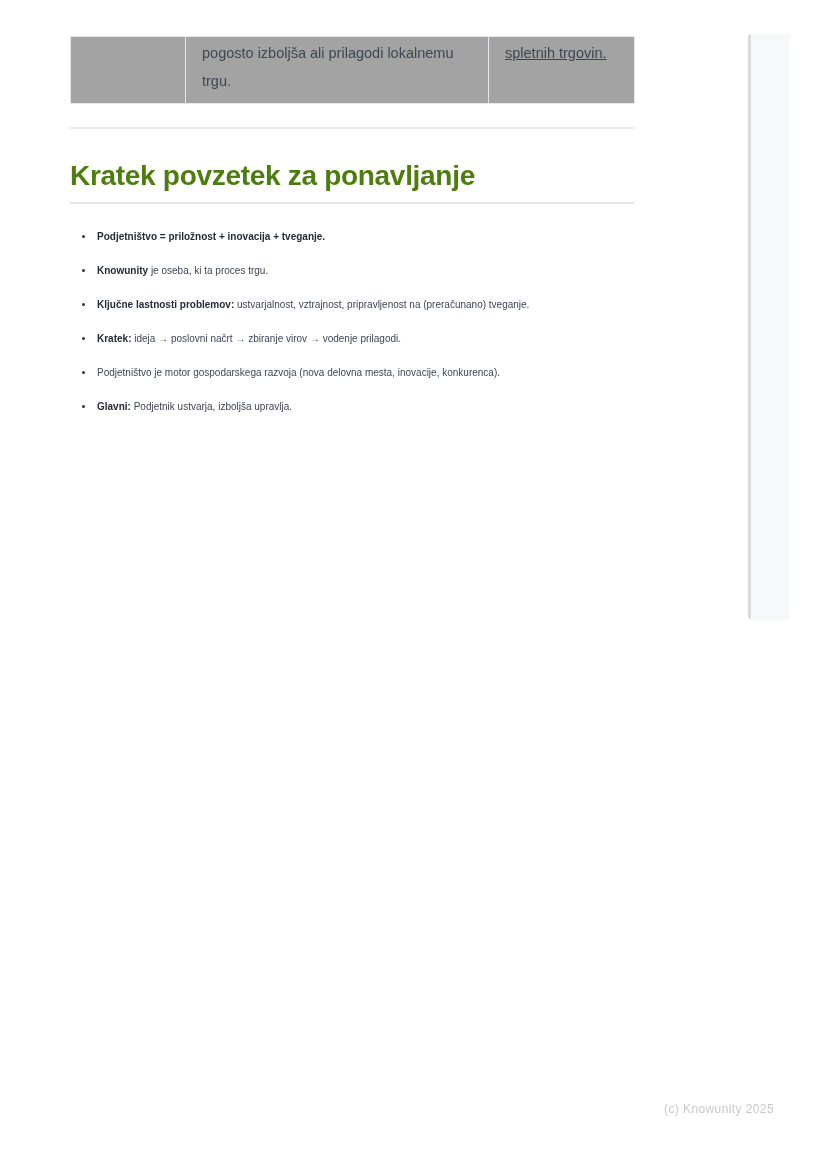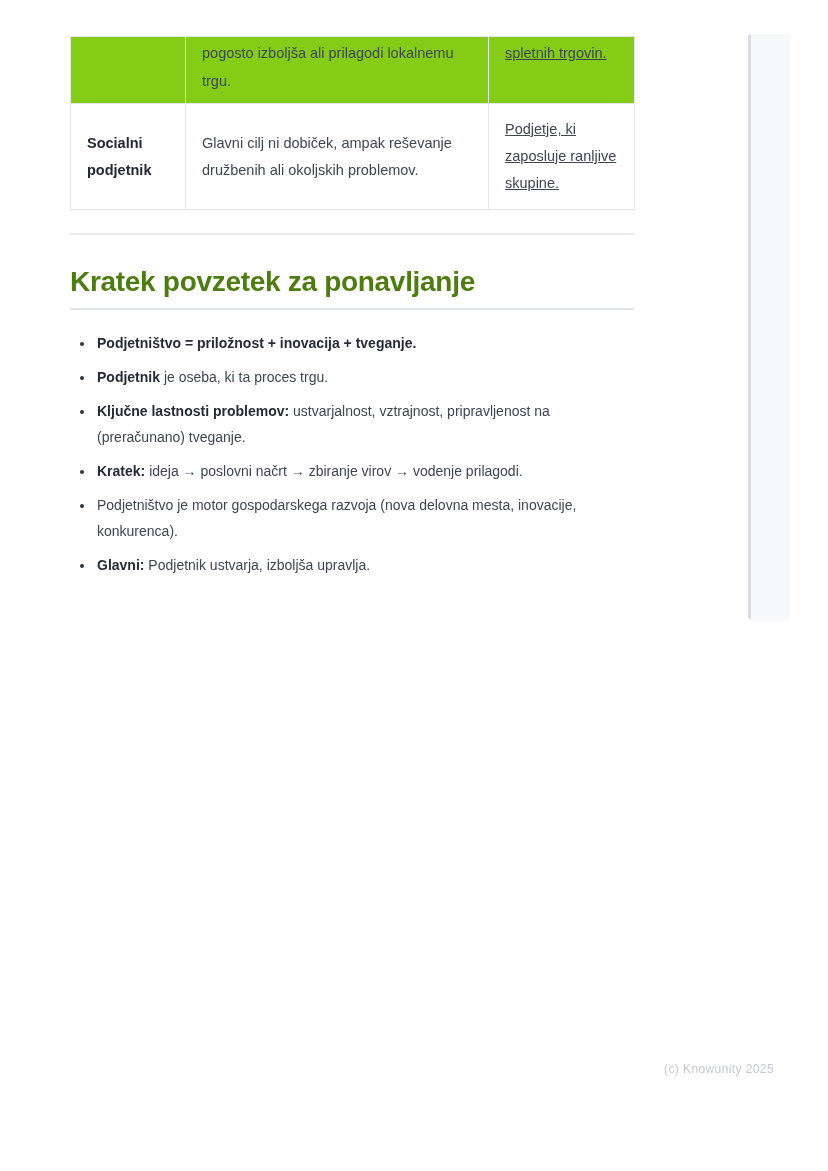--- a/index.html
+++ b/index.html
@@ -22,21 +22,21 @@
     font-size: 14.5px;
     color: #3e4553;
   }
   table.term-table td {
     border: 1px solid #e5e7ea;
     padding: 12px 16px;
     line-height: 27px;
     vertical-align: middle;
     overflow: hidden;
   }
-  tr.shaded td { background: #84cc16; }
+  tr.shaded td { background: #a3a3a3; }
   tr.clipped td {
     vertical-align: top;
     padding-top: 2px;
     padding-bottom: 0;
     line-height: 28px;
     height: 64px;
   }
   tr.full td { height: 81px; }
   td.term { font-weight: 700; color: #222836; }
   td.c3 { padding-left: 14px; padding-right: 10px; text-decoration: underline; }
@@ -49,41 +49,41 @@
     line-height: 34px;
     font-weight: 700;
     letter-spacing: -0.3px;
     color: #4d7c0f;
   }
   .title-rule { margin-top: 9px; border-top: 2px solid #e2e5e9; height: 0; }
 
   ul.summary {
     margin: 20px 0 16px 0;
     padding-left: 25px;
-    font-size: 14px;
+    font-size: 10px;
     line-height: 26px;
     color: #3e4553;
   }
   ul.summary li { margin-bottom: 8px; padding-left: 2px; }
   ul.summary li::marker { color: #2e3440; }
   .b { font-weight: 700; color: #252b38; }
 
   .next-page-edge {
     position: absolute;
     left: 748px; top: 34px;
     width: 39px; height: 585px;
     background: #f7f8f9;
     border-left: 3px solid #d9dbde;
     border-radius: 3px;
     box-shadow: 0 1px 2px rgba(0,0,0,0.04);
   }
 
   .copyright {
     position: absolute;
-    top: 1062px; right: 54px;
+    top: 1102px; right: 54px;
     font-size: 12px;
     letter-spacing: 0.4px;
     color: #c6c8cb;
   }
 </style>
 </head>
 <body>
 
 <div class="page">
 
@@ -94,39 +94,34 @@
         <col style="width:115px">
         <col style="width:303px">
         <col style="width:146px">
       </colgroup>
       <tbody>
         <tr class="clipped shaded">
           <td class="term"></td>
           <td>pogosto izboljša ali prilagodi lokalnemu trgu.</td>
           <td class="c3">spletnih trgovin.</td>
         </tr>
-        <tr class="full">
-          <td class="term">Socialni podjetnik</td>
-          <td>Glavni cilj ni dobiček, ampak reševanje družbenih ali okoljskih problemov.</td>
-          <td class="c3">Podjetje, ki zaposluje ranljive skupine.</td>
-        </tr>
       </tbody>
     </table>
 
     <div class="divider"></div>
 
     <h1 class="section-title">Kratek povzetek za ponavljanje</h1>
     <div class="title-rule"></div>
 
     <ul class="summary">
       <li>
         <span class="b">Podjetništvo = priložnost + inovacija + tveganje.</span><span></span>
       </li>
       <li>
-        <span class="b">Podjetnik</span><span> je oseba, ki ta proces trgu.</span>
+        <span class="b">Knowunity</span><span> je oseba, ki ta proces trgu.</span>
       </li>
       <li>
         <span class="b">Ključne lastnosti problemov:</span><span> ustvarjalnost, vztrajnost, pripravljenost na (preračunano) tveganje.</span>
       </li>
       <li>
         <span class="b">Kratek:</span><span> ideja → poslovni načrt → zbiranje virov → vodenje prilagodi.</span>
       </li>
       <li>
         <span class="b"></span><span>Podjetništvo je motor gospodarskega razvoja (nova delovna mesta, inovacije, konkurenca).</span>
       </li>

